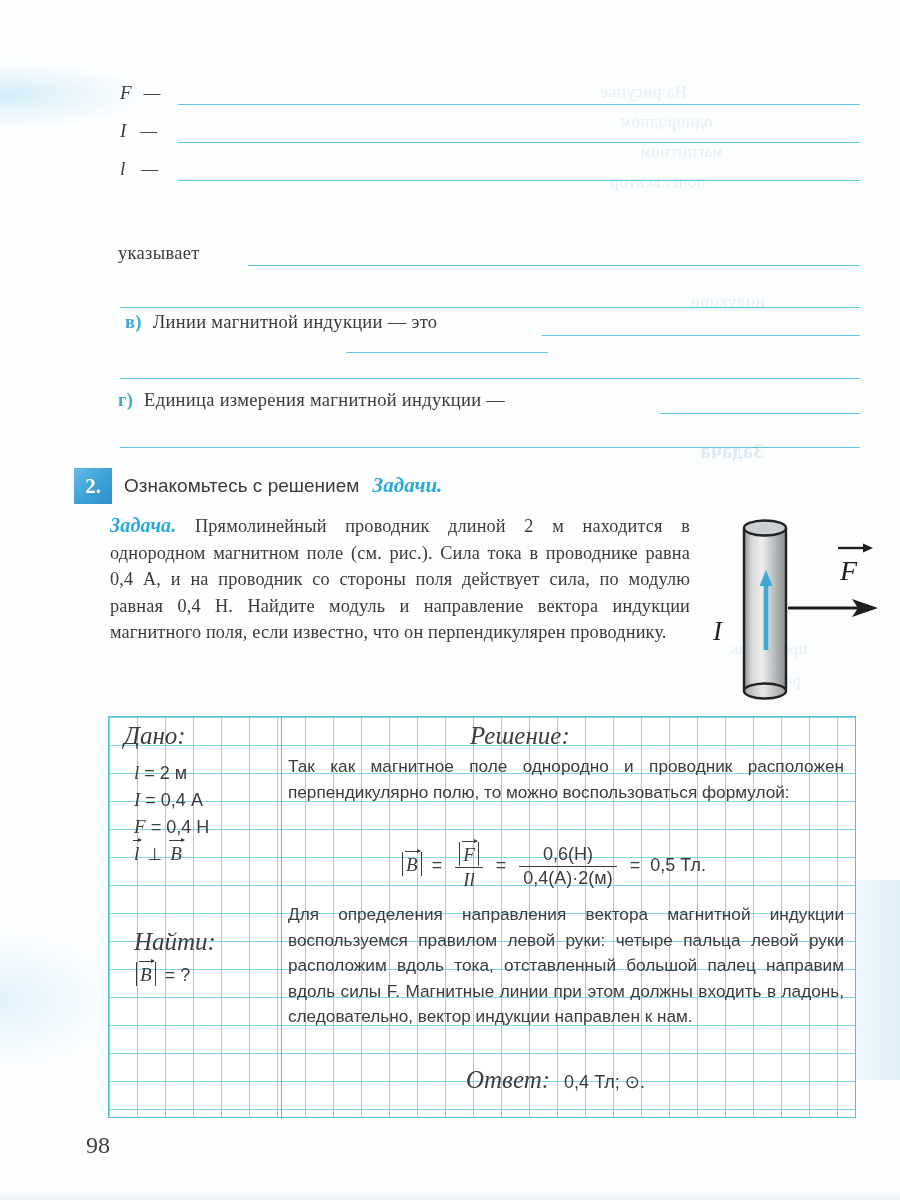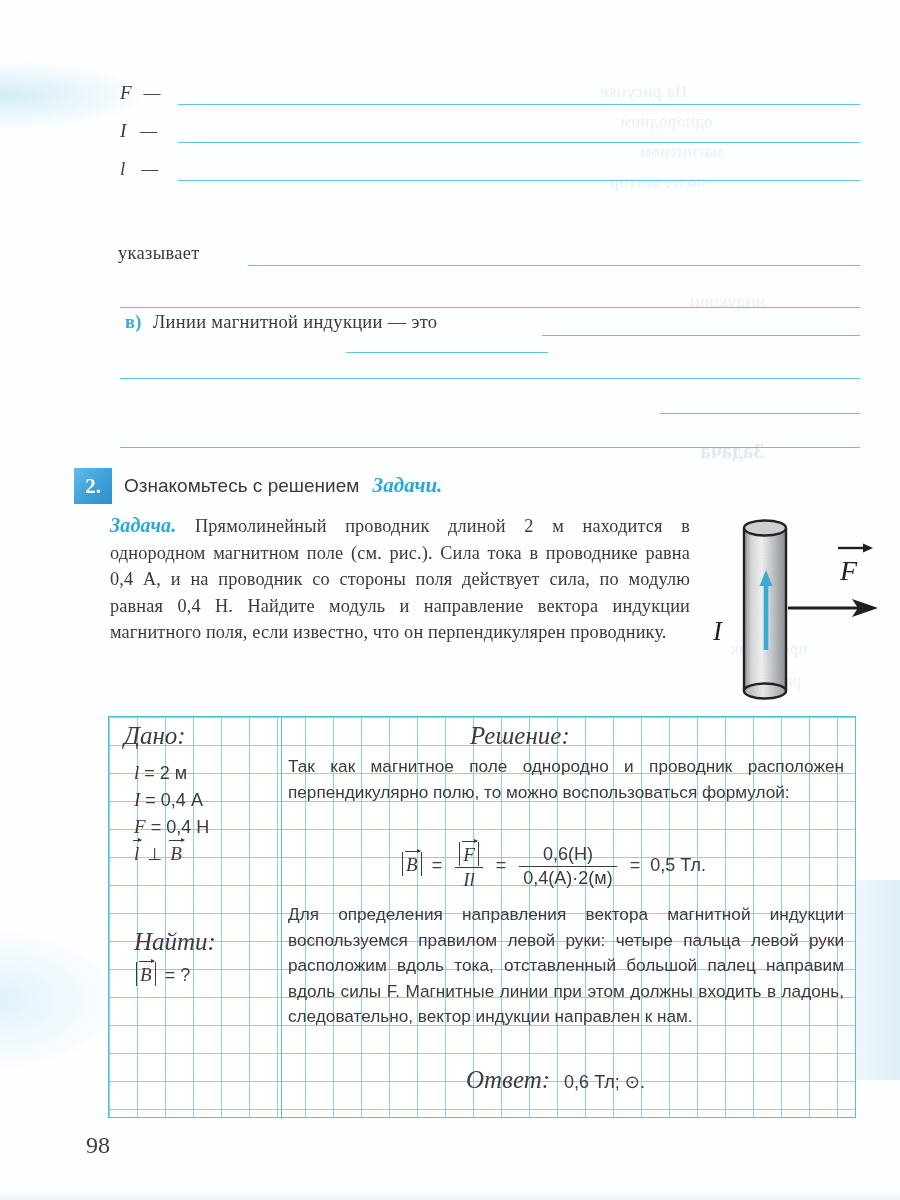--- a/index.html
+++ b/index.html
@@ -284,20 +284,24 @@
     <div class="rule" style="left:120px; top:307px; width:740px;"></div>
 
     <div class="q-line" style="left:118px; top:312px;margin-left:7px;">
       <span class="q-letter">в)</span>
       <span style="margin-left:6px;">Линии магнитной индукции — это</span>
     </div>
     <div class="rule" style="left:542px; top:335px; width:318px;"></div>
     <div class="rule" style="left:346px; top:352px; width:202px;"></div>
     <div class="rule" style="left:120px; top:378px; width:740px;"></div>
 
+    <div class="q-line" style="left:118px; top:390px;">
+      <span class="q-letter">г)</span>
+      <span style="margin-left:6px;">Единица измерения магнитной индукции —</span>
+    </div>
     <div class="rule" style="left:660px; top:413px; width:200px;"></div>
     <div class="rule" style="left:120px; top:447px; width:740px;"></div>
 
     <div class="badge">2.</div>
     <div class="task-head">
       <span>Ознакомьтесь с решением </span><span class="zadachi-em">Задачи.</span>
     </div>
 
     <div class="problem">
       <span class="zadacha-em">Задача.</span>
@@ -404,19 +408,19 @@
         <span class="den">0,4(А)·2(м)</span>
       </span>
       <span style="margin:0 5px;">=</span>
       <span>0,5 Тл.</span>
     </div>
 
     <div class="sol-text" style="position:absolute; left:288px; top:902px; width:556px;">Для определения направления вектора магнитной индукции воспользуемся правилом левой руки: четыре пальца левой руки расположим вдоль тока, отставленный большой палец направим вдоль силы F. Магнитные линии при этом должны входить в ладонь, следовательно, вектор индукции направлен к нам.</div>
 
     <div style="position:absolute; left:466px; top:1066px;">
       <span class="script">Ответ:</span>
-      <span style="font-family:'Liberation Sans', sans-serif; font-size:18px; color:#3b3b3b; margin-left:10px;">0,6 Тл; ⊙.</span>
+      <span style="font-family:'Liberation Sans', sans-serif; font-size:18px; color:#3b3b3b; margin-left:10px;">0,4 Тл; ⊙.</span>
     </div>
 
     <div class="pagenum">98</div>
 
   </div>
 </div>
 
 </body></html>

